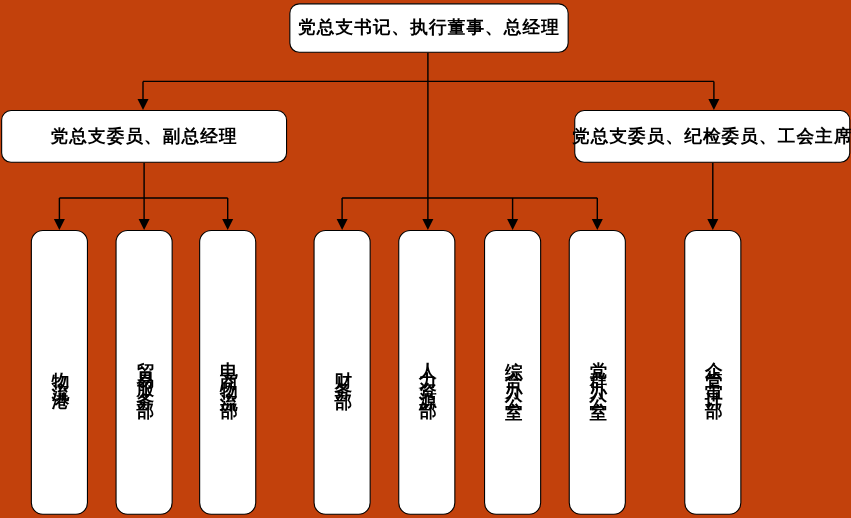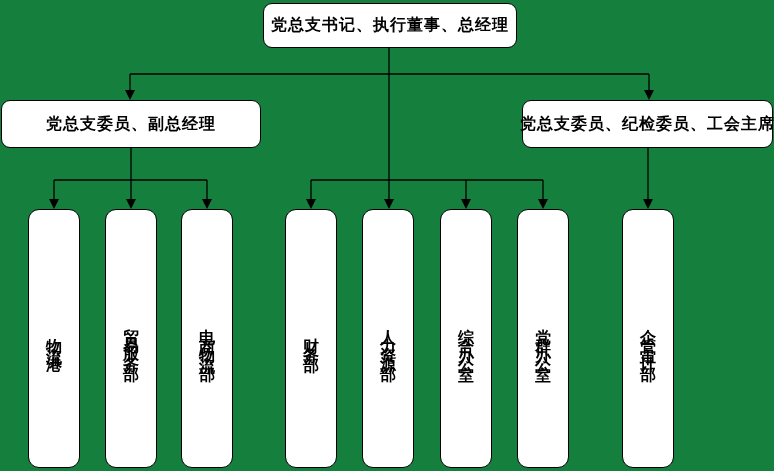--- a/index.html
+++ b/index.html
@@ -5,21 +5,21 @@
   html, body {
     margin: 0;
     padding: 0;
     background: #ffffff;
     font-family: "Liberation Sans", sans-serif;
   }
   .canvas {
     position: relative;
     width: 774px;
     height: 471px;
-    background: #15803d;
+    background: #c2410c;
     overflow: hidden;
   }
   .connector-layer {
     position: absolute;
     left: 0;
     top: 0;
     width: 774px;
     height: 471px;
   }
   .node {

